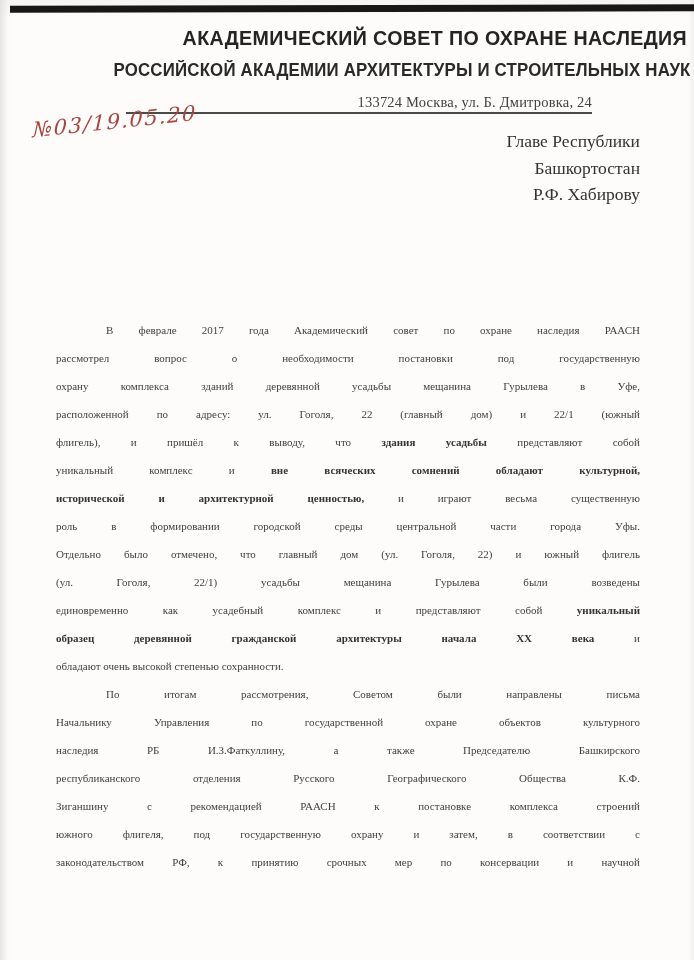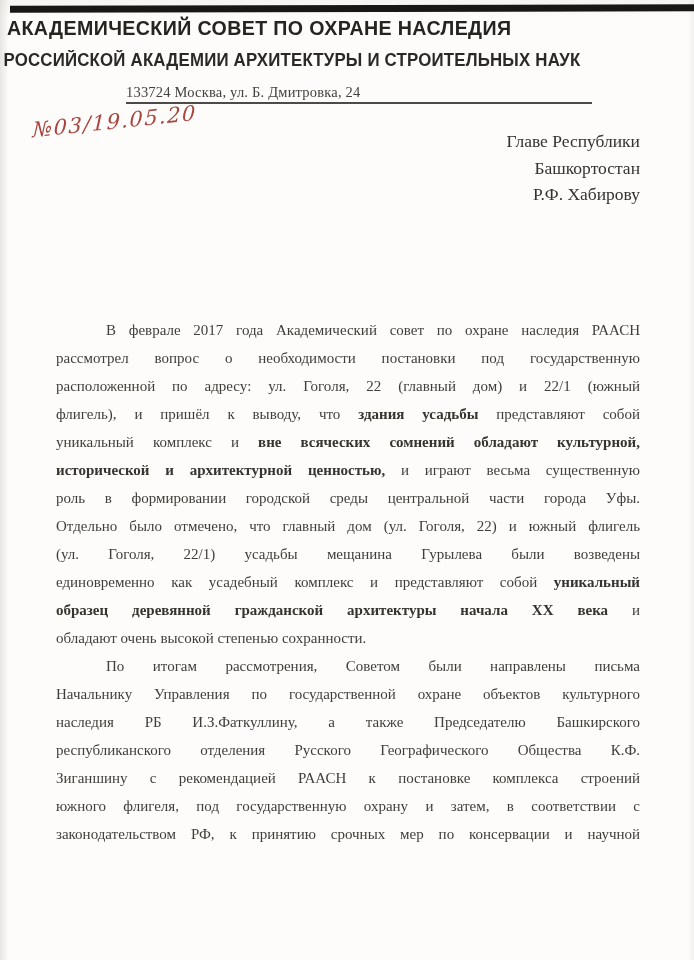--- a/index.html
+++ b/index.html
@@ -15,21 +15,21 @@
       linear-gradient(180deg, #f6f4f2 0, #fdfcfa 18px, #fdfcfa 100%);
     font-family: "Liberation Serif", "DejaVu Serif", serif;
     color: #403e3b;
   }
   .scan-top-bar {
     position: absolute;
     top: 5px; left: 10px; right: -2px; height: 7px;
     background: #181716;
     transform: rotate(-0.12deg);
   }
-  .letterhead { padding-top: 17px; text-align: left; }
+  .letterhead { padding-top: 27px; text-align: right; }
   .org1 {
     font-family: "Liberation Sans", "DejaVu Sans", sans-serif;
     font-weight: 700;
     font-size: 20px;
     letter-spacing: 0.4px;
     color: #262421;
     transform: scale(0.98, 1.04);
   }
   .org2 {
     font-family: "Liberation Sans", "DejaVu Sans", sans-serif;
@@ -71,21 +71,21 @@
     position: absolute;
     top: 265px; left: 0; right: 10px;
     text-align: center;
     font-weight: 700;
     font-size: 17.5px;
     color: #34322f;
   }
   .letter-body {
     position: absolute;
     top: 316px; left: 56px; right: 54px;
-    font-size: 15px;
+    font-size: 11px;
   }
   .letter-body .line {
     height: 28px;
     line-height: 28px;
     text-align: justify;
     text-align-last: justify;
     white-space: normal;
     overflow: hidden;
   }
   .letter-body .line.indent { text-indent: 50px; }
@@ -111,20 +111,21 @@
   <div class="recipient">
     <div>Главе Республики</div>
     <div>Башкортостан</div>
     <div>Р.Ф. Хабирову</div>
   </div>
 
 
   <div class="letter-body">
       <div class="line indent"><span>В феврале 2017 года Академический совет по охране наследия РААСН</span></div>
       <div class="line"><span>рассмотрел вопрос о необходимости постановки под государственную</span></div>
+      <div class="line"><span>охрану комплекса зданий деревянной усадьбы мещанина Гурылева в Уфе,</span></div>
       <div class="line"><span>расположенной по адресу: ул. Гоголя, 22 (главный дом) и 22/1 (южный</span></div>
       <div class="line"><span>флигель), и пришёл к выводу, что </span><span class="b">здания усадьбы</span><span> представляют собой</span></div>
       <div class="line"><span>уникальный комплекс и </span><span class="b">вне всяческих сомнений обладают культурной,</span></div>
       <div class="line"><span class="b">исторической и архитектурной ценностью,</span><span> и играют весьма существенную</span></div>
       <div class="line"><span>роль в формировании городской среды центральной части города Уфы.</span></div>
       <div class="line"><span>Отдельно было отмечено, что главный дом (ул. Гоголя, 22) и южный флигель</span></div>
       <div class="line"><span>(ул. Гоголя, 22/1) усадьбы мещанина Гурылева были возведены</span></div>
       <div class="line"><span>единовременно как усадебный комплекс и представляют собой </span><span class="b">уникальный</span></div>
       <div class="line"><span class="b">образец деревянной гражданской архитектуры начала XX века</span><span> и</span></div>
       <div class="line para-end"><span>обладают очень высокой степенью сохранности.</span></div>

